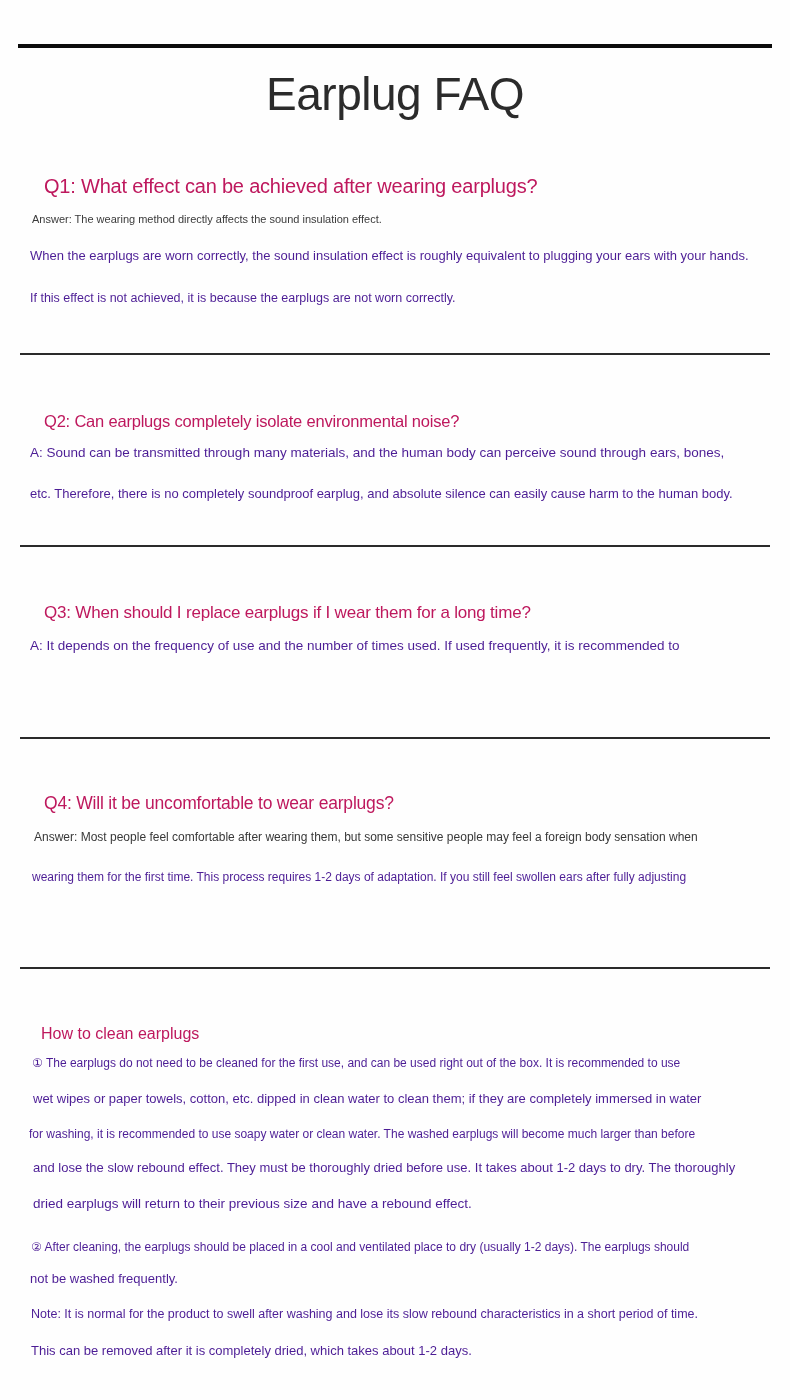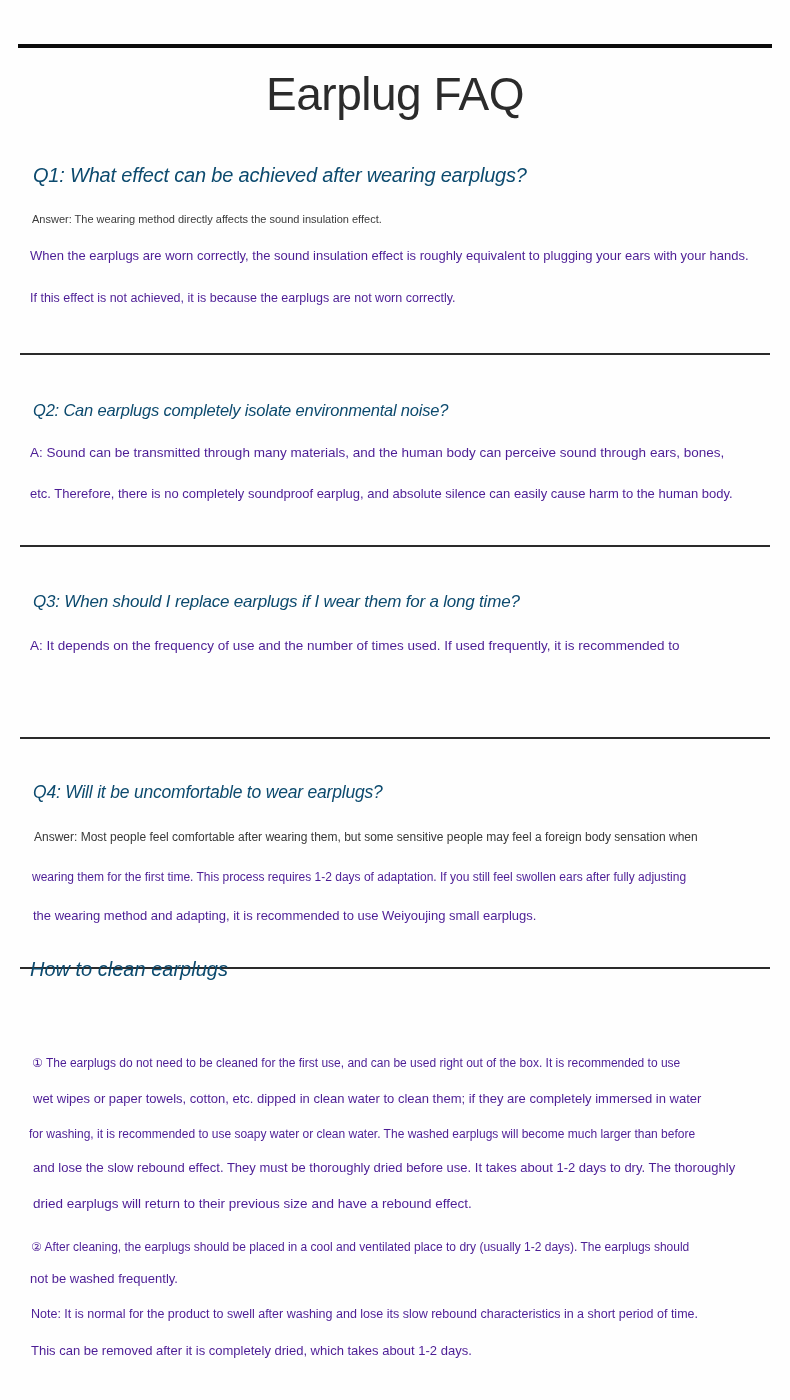--- a/index.html
+++ b/index.html
@@ -44,40 +44,39 @@
     margin: 0;
     text-align: center;
     font-size: 46px;
     font-weight: 500;
     color: #2b2b2b;
     line-height: 1.15;
     letter-spacing: -0.5px;
   }
   .heading {
     position: absolute;
-    margin: 3px;
+    margin: 14px;
     font-weight: 400;
-    color: #0c4a6e;
+    color: #be185d;
     white-space: nowrap;
     line-height: 1;
     letter-spacing: -0.2px;
-    font-style: italic;
   }
   .ln {
     position: absolute;
     margin: 0;
     color: #4c1d95;
     white-space: nowrap;
     line-height: 1;
   }
   .h-q1 { top: 162px; left: 30px; font-size: 20px; }
   .h-q2 { top: 399px; left: 30px; font-size: 16.5px; }
   .h-q3 { top: 590px; left: 30px; font-size: 17px; }
   .h-q4 { top: 781px; left: 30px; font-size: 17.5px; }
-  .h-clean { top: 956px; left: 27px; font-size: 20px; letter-spacing: 0; text-align: right; }
+  .h-clean { top: 1012px; left: 27px; font-size: 16px; letter-spacing: 0; text-align: right; }
 
   .a1-0 { top: 214px; left: 32px; font-size: 11px;   color: #3a3a3a; }
   .a1-1 { top: 249px; left: 30px; font-size: 13px; }
   .a1-2 { top: 292px; left: 30px; font-size: 12.5px; }
 
   .a2-0 { top: 446px; left: 30px; font-size: 13.5px; }
   .a2-1 { top: 487px; left: 30px; font-size: 13px; }
 
   .a3-0 { top: 639px; left: 30px; font-size: 13.5px; }
   .a3-1 { top: 679px; left: 30px; font-size: 13px; }
@@ -116,21 +115,20 @@
   <p class="ln a2-0">A: Sound can be transmitted through many materials, and the human body can perceive sound through ears, bones,</p>
   <div class="rule rule-2"></div>
 
   <h2 class="heading h-q3">Q3: When should I replace earplugs if I wear them for a long time?</h2>
   <p class="ln a3-0">A: It depends on the frequency of use and the number of times used. If used frequently, it is recommended to</p>
   <div class="rule rule-3"></div>
 
   <h2 class="heading h-q4">Q4: Will it be uncomfortable to wear earplugs?</h2>
   <p class="ln a4-0">Answer: Most people feel comfortable after wearing them, but some sensitive people may feel a foreign body sensation when</p>
   <p class="ln a4-1">wearing them for the first time. This process requires 1-2 days of adaptation. If you still feel swollen ears after fully adjusting</p>
-  <p class="ln a4-2">the wearing method and adapting, it is recommended to use Weiyoujing small earplugs.</p>
   <div class="rule rule-4"></div>
 
   <h2 class="heading h-clean">How to clean earplugs</h2>
   <p class="ln c-1">wet wipes or paper towels, cotton, etc. dipped in clean water to clean them; if they are completely immersed in water</p>
   <p class="ln c-0">① The earplugs do not need to be cleaned for the first use, and can be used right out of the box. It is recommended to use</p>
   <p class="ln c-2">for washing, it is recommended to use soapy water or clean water. The washed earplugs will become much larger than before</p>
   <p class="ln c-3">and lose the slow rebound effect. They must be thoroughly dried before use. It takes about 1-2 days to dry. The thoroughly</p>
   <p class="ln c-4">dried earplugs will return to their previous size and have a rebound effect.</p>
   <p class="ln c-5">② After cleaning, the earplugs should be placed in a cool and ventilated place to dry (usually 1-2 days). The earplugs should</p>
   <p class="ln c-6">not be washed frequently.</p>

